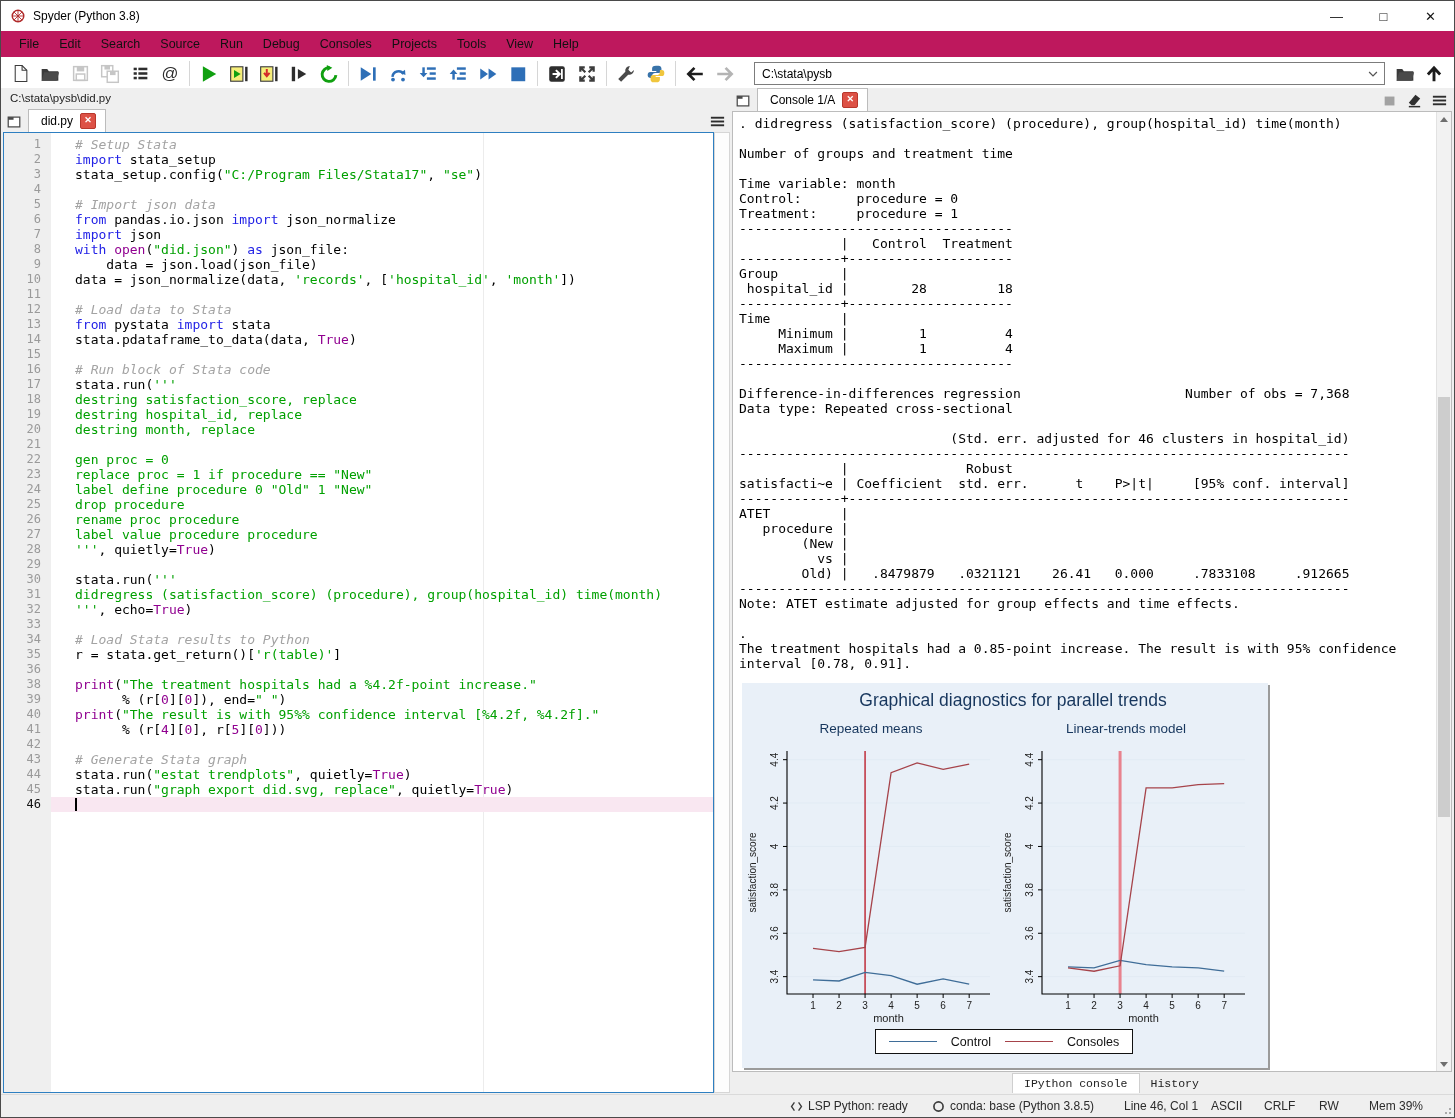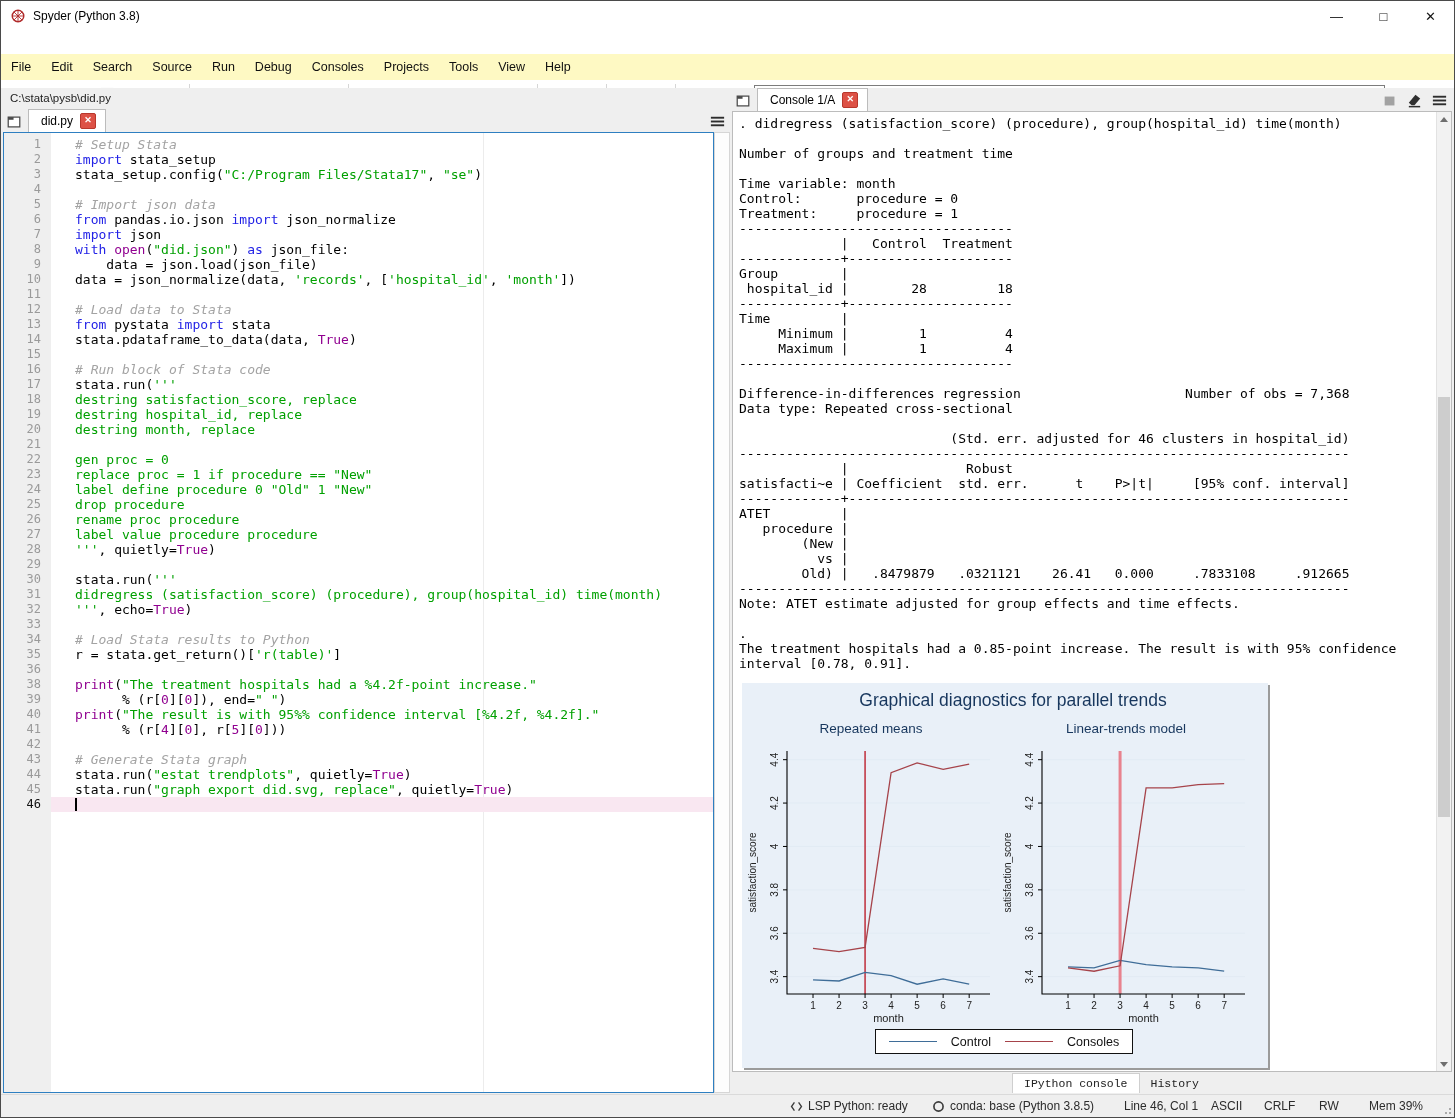--- a/index.html
+++ b/index.html
@@ -5,31 +5,31 @@
   html,body{margin:0;padding:0;background:#d8d8d8;font-family:"Liberation Sans",sans-serif;}
   #window{position:relative;width:1455px;height:1118px;background:#ffffff;border:1px solid #4a4a4a;
           box-sizing:border-box;overflow:hidden;font-family:"Liberation Sans",sans-serif;}
   
   .titlebar{height:30px;display:flex;align-items:center;padding-left:9px;background:#fff;}
   .titlebar .title{font-size:12px;color:#000;margin-left:7px;}
   .win-controls{margin-left:auto;display:flex;height:30px;}
   .win-btn{width:47px;height:30px;display:flex;align-items:center;justify-content:center;
            font-size:13px;color:#111;}
   
-  .menubar{height:26px;display:flex;align-items:center;background:#fef9c3;margin-top:23px;}
+  .menubar{height:26px;display:flex;align-items:center;padding-left:8px;background:#be185d;}
   .menu-item{padding:4px 10px;font-size:12.5px;color:#111;}
   
   .toolbar{height:33px;display:flex;align-items:center;background:#fff;padding:0 6px 0 4px;}
   .tb-btn{width:30px;height:29px;display:flex;align-items:center;justify-content:center;border:none;
           background:transparent;padding:0;}
   .tb-btn.disabled{opacity:.85;}
   .tb-sep{width:1px;height:25px;background:#d6d6d6;margin:0 4px;}
   .pathbar{margin-left:14px;width:652px;height:21px;border:1px solid #7c7c7c;background:#fff;
            display:flex;align-items:center;padding:0 4px 0 7px;font-size:12px;color:#000;}
-  .pathbar .pb-text{flex:1;margin-left:8px;}
+  .pathbar .pb-text{flex:1;}
   
   #mainarea{position:absolute;left:0;top:87px;right:0;bottom:0;background:#efefef;}
   
   #editor-pane{position:absolute;left:2px;top:0;width:727px;bottom:24px;}
   .breadcrumb{height:21px;line-height:21px;font-size:11.5px;color:#222;padding-left:7px;background:#efefef;}
   .tabbar{height:23px;display:flex;align-items:flex-end;background:#efefef;position:relative;}
   .browse-btn{width:22px;height:20px;display:flex;align-items:center;justify-content:center;}
   .tab{display:flex;align-items:center;gap:7px;background:#fff;border:1px solid #bcbcbc;border-bottom:none;
        padding:3px 9px 3px 12px;font-size:12px;color:#000;margin-left:3px;}
   .close-x{width:14px;height:14px;background:#dd5145;border:1px solid #b8372c;border-radius:2px;color:#fff;

